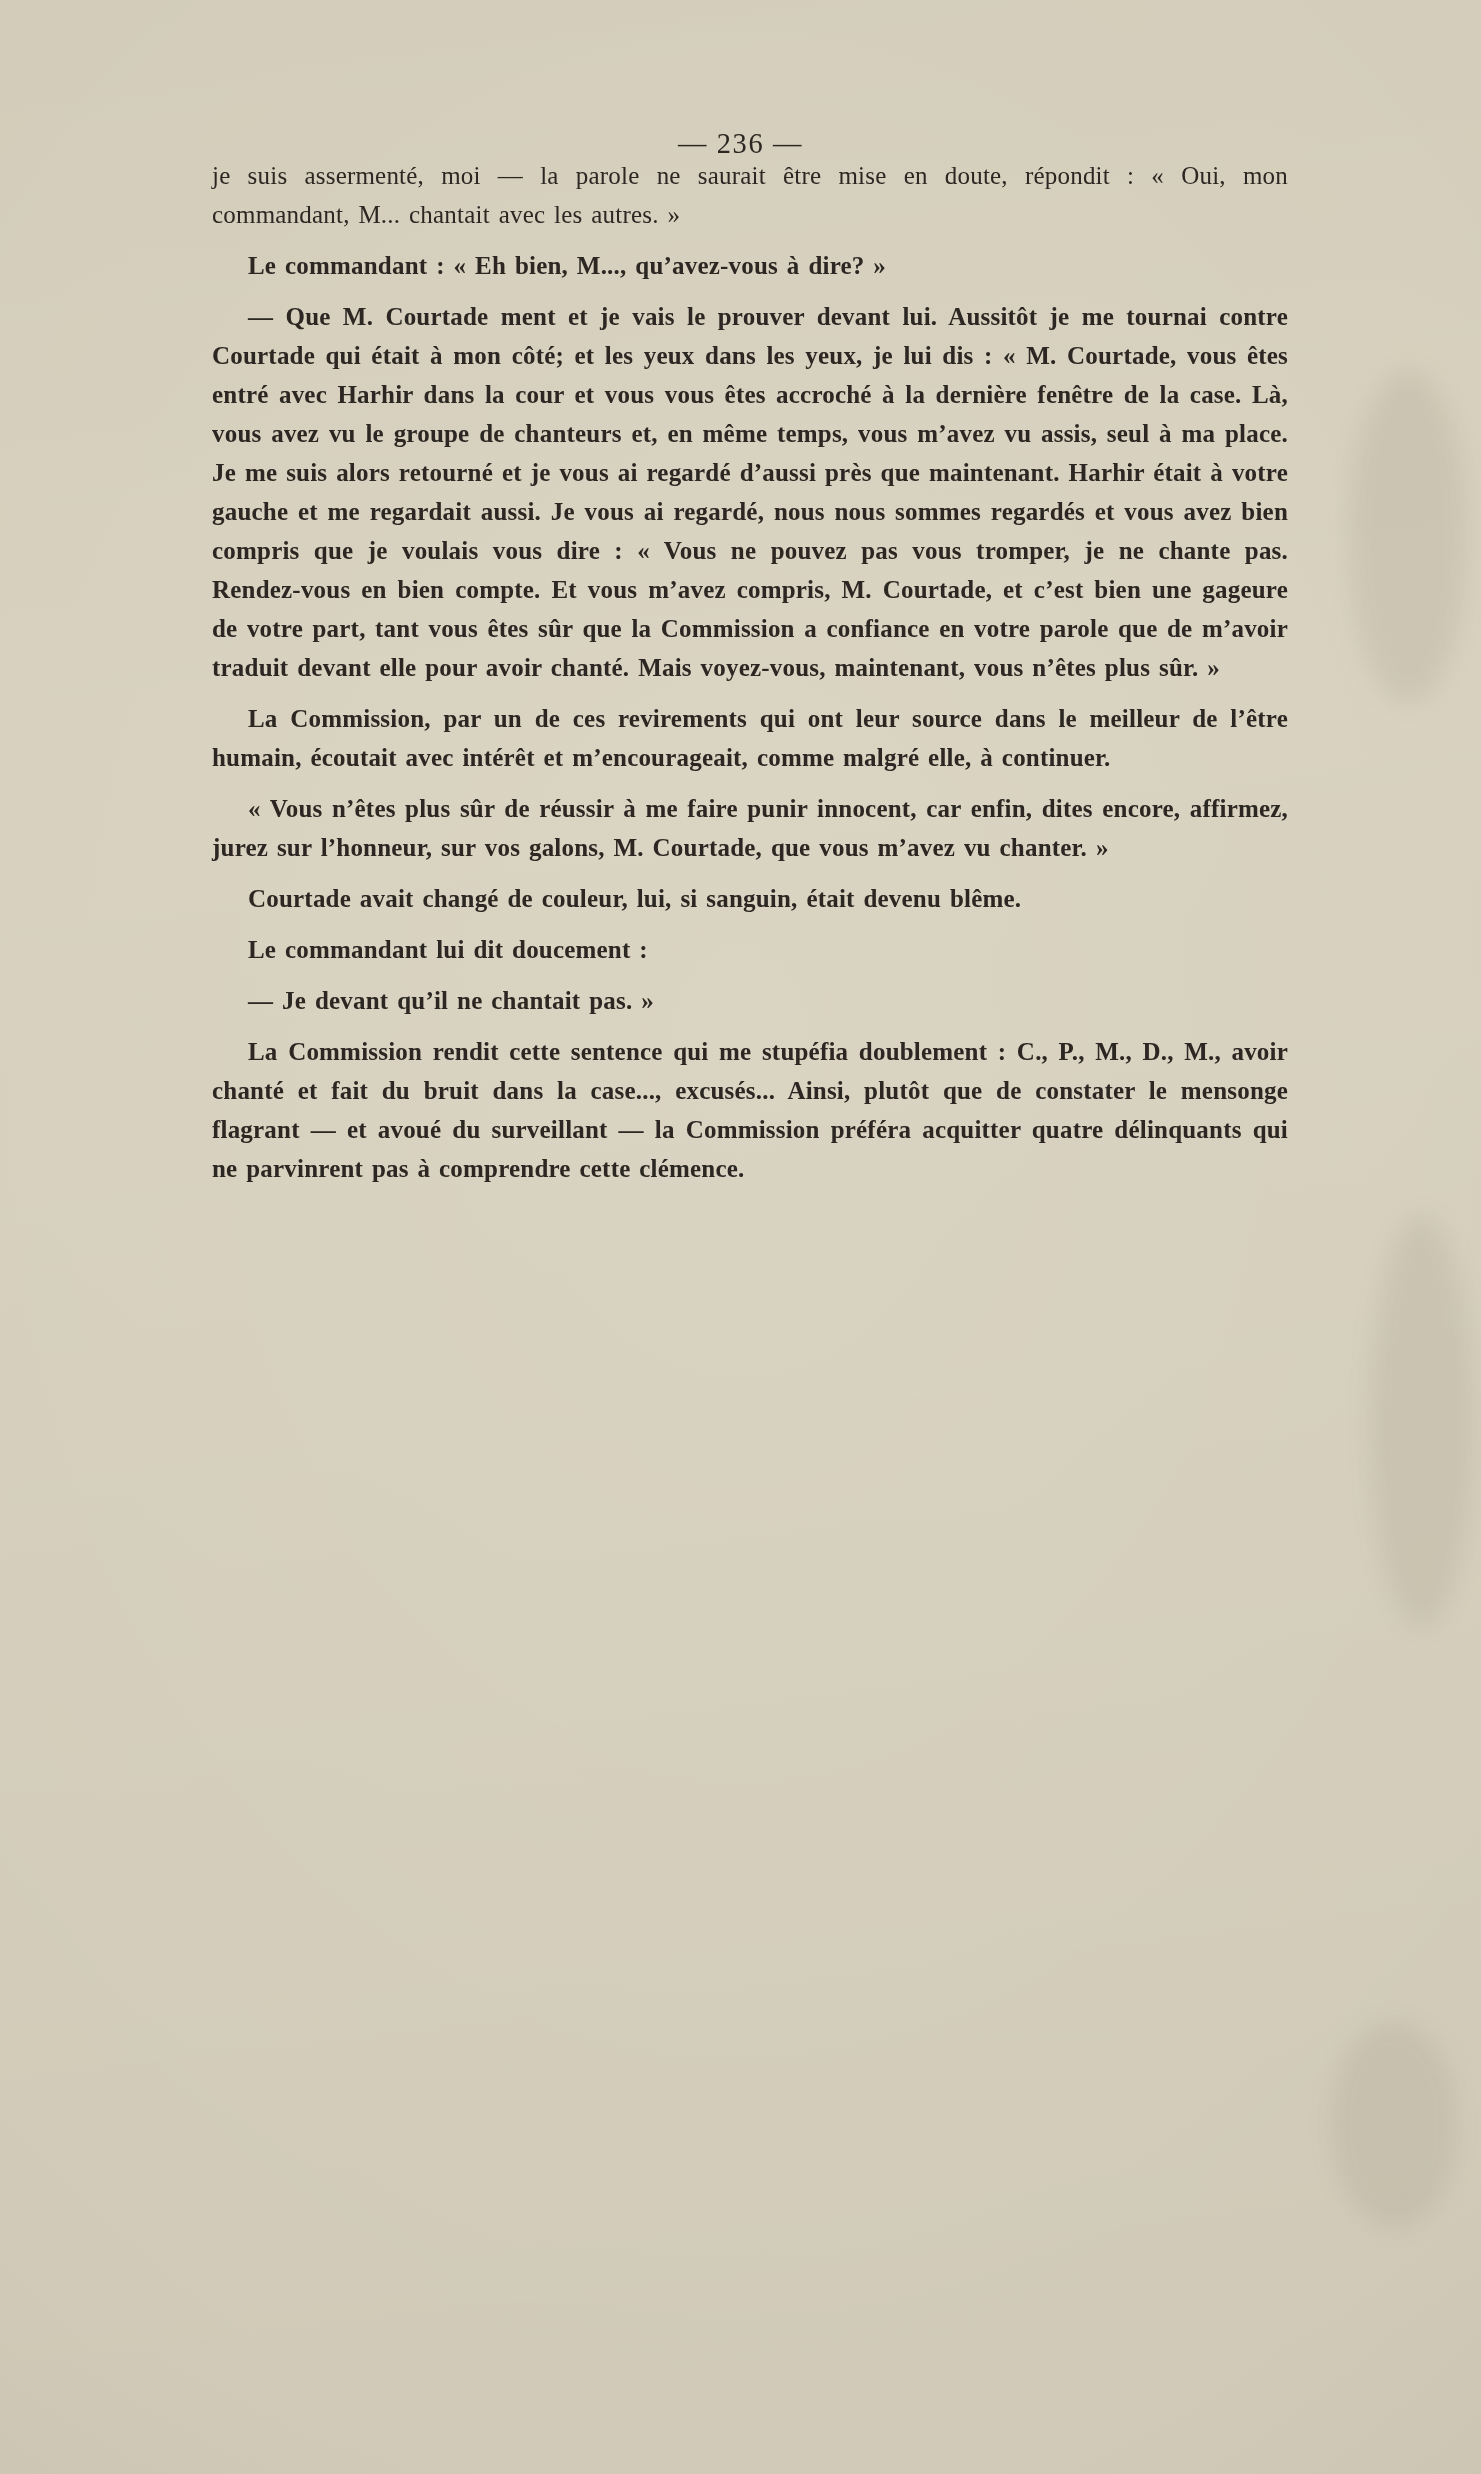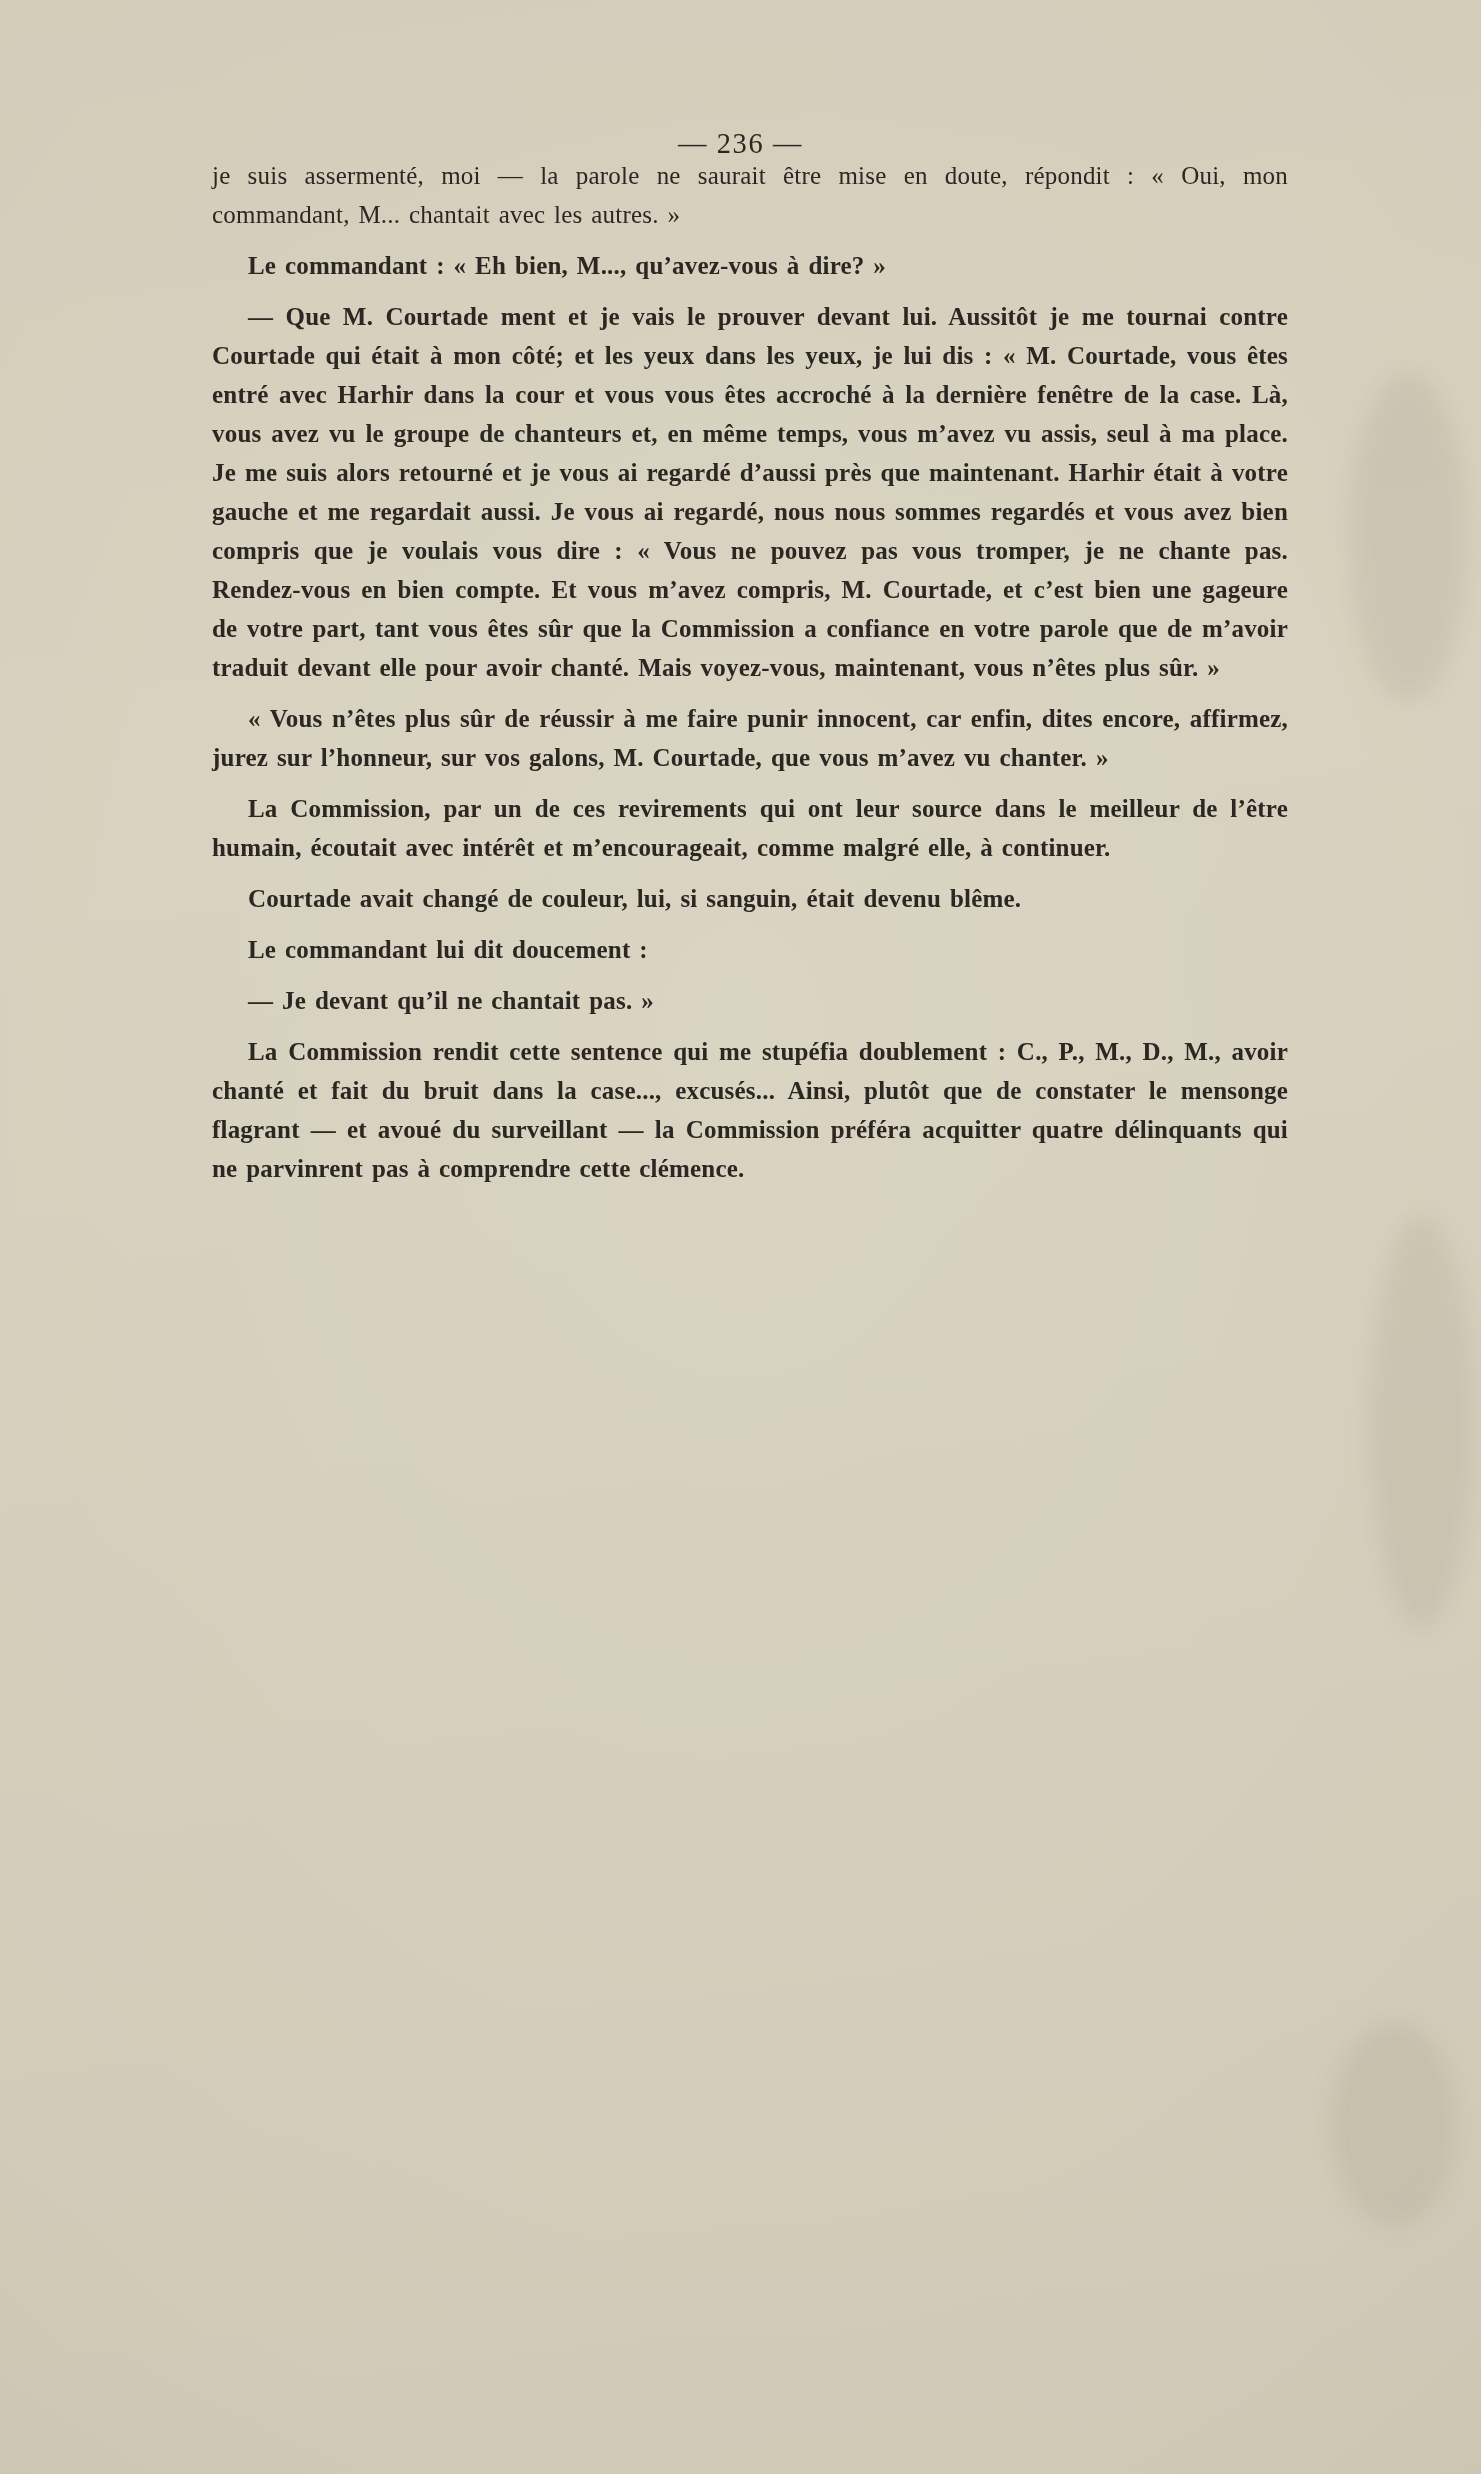--- a/index.html
+++ b/index.html
@@ -72,22 +72,22 @@
   <div class="smudge s1"></div>
   <div class="smudge s2"></div>
   <div class="smudge s3"></div>
 
   <div class="page-number">— 236 —</div>
 
   <div class="text-block">
     <p>je suis assermenté, moi — la parole ne saurait être mise en doute, répondit : « Oui, mon commandant, M... chantait avec les autres. »</p>
     <p class="indent">Le commandant : « Eh bien, M..., qu’avez-vous à dire? »</p>
     <p class="indent">— Que M. Courtade ment et je vais le prouver devant lui. Aussitôt je me tournai contre Courtade qui était à mon côté; et les yeux dans les yeux, je lui dis : « M. Courtade, vous êtes entré avec Harhir dans la cour et vous vous êtes accroché à la dernière fenêtre de la case. Là, vous avez vu le groupe de chanteurs et, en même temps, vous m’avez vu assis, seul à ma place. Je me suis alors retourné et je vous ai regardé d’aussi près que maintenant. Harhir était à votre gauche et me regardait aussi. Je vous ai regardé, nous nous sommes regardés et vous avez bien compris que je voulais vous dire : « Vous ne pouvez pas vous tromper, je ne chante pas. Rendez-vous en bien compte. Et vous m’avez compris, M. Courtade, et c’est bien une gageure de votre part, tant vous êtes sûr que la Commission a confiance en votre parole que de m’avoir traduit devant elle pour avoir chanté. Mais voyez-vous, maintenant, vous n’êtes plus sûr. »</p>
+    <p class="indent">La Commission, par un de ces revirements qui ont leur source dans le meilleur de l’être humain, écoutait avec intérêt et m’encourageait, comme malgré elle, à continuer.</p>
     <p class="indent">« Vous n’êtes plus sûr de réussir à me faire punir innocent, car enfin, dites encore, affirmez, jurez sur l’honneur, sur vos galons, M. Courtade, que vous m’avez vu chanter. »</p>
-    <p class="indent">La Commission, par un de ces revirements qui ont leur source dans le meilleur de l’être humain, écoutait avec intérêt et m’encourageait, comme malgré elle, à continuer.</p>
     <p class="indent">Courtade avait changé de couleur, lui, si sanguin, était devenu blême.</p>
     <p class="indent">Le commandant lui dit doucement :</p>
     <p class="indent">— Je devant qu’il ne chantait pas. »</p>
     <p class="indent">La Commission rendit cette sentence qui me stupéfia doublement : C., P., M., D., M., avoir chanté et fait du bruit dans la case..., excusés... Ainsi, plutôt que de constater le mensonge flagrant — et avoué du surveillant — la Commission préféra acquitter quatre délinquants qui ne parvinrent pas à comprendre cette clémence.</p>
   </div>
 
 </div>
 
 
 </body></html>

